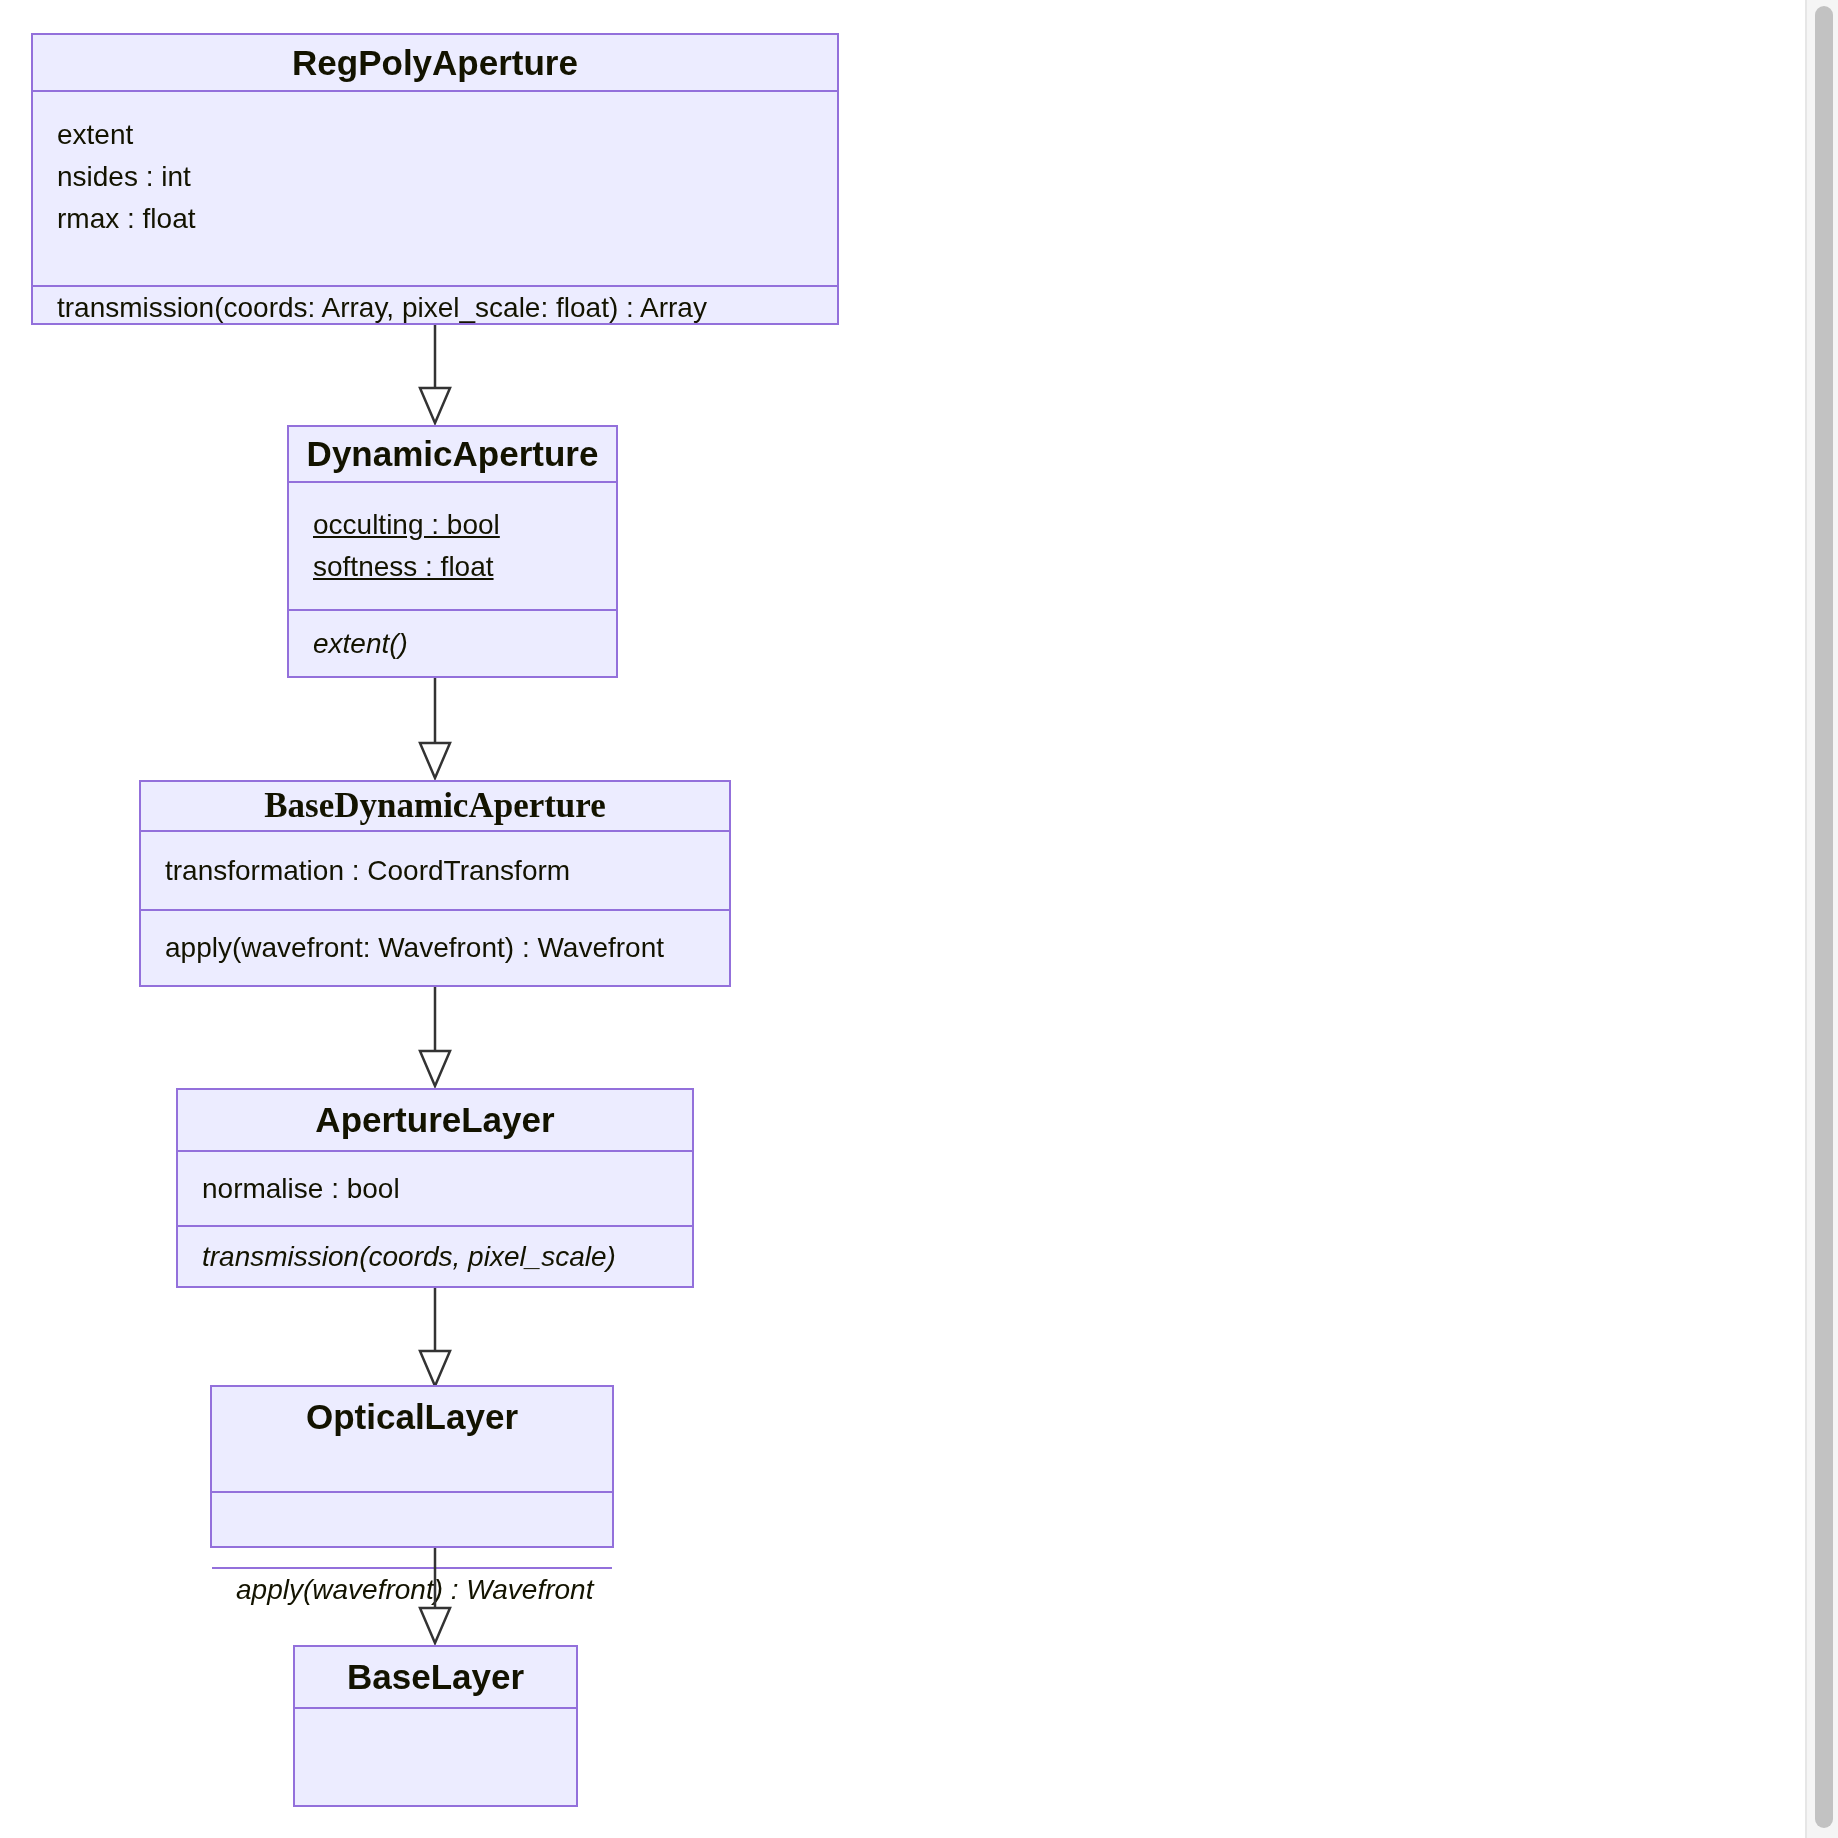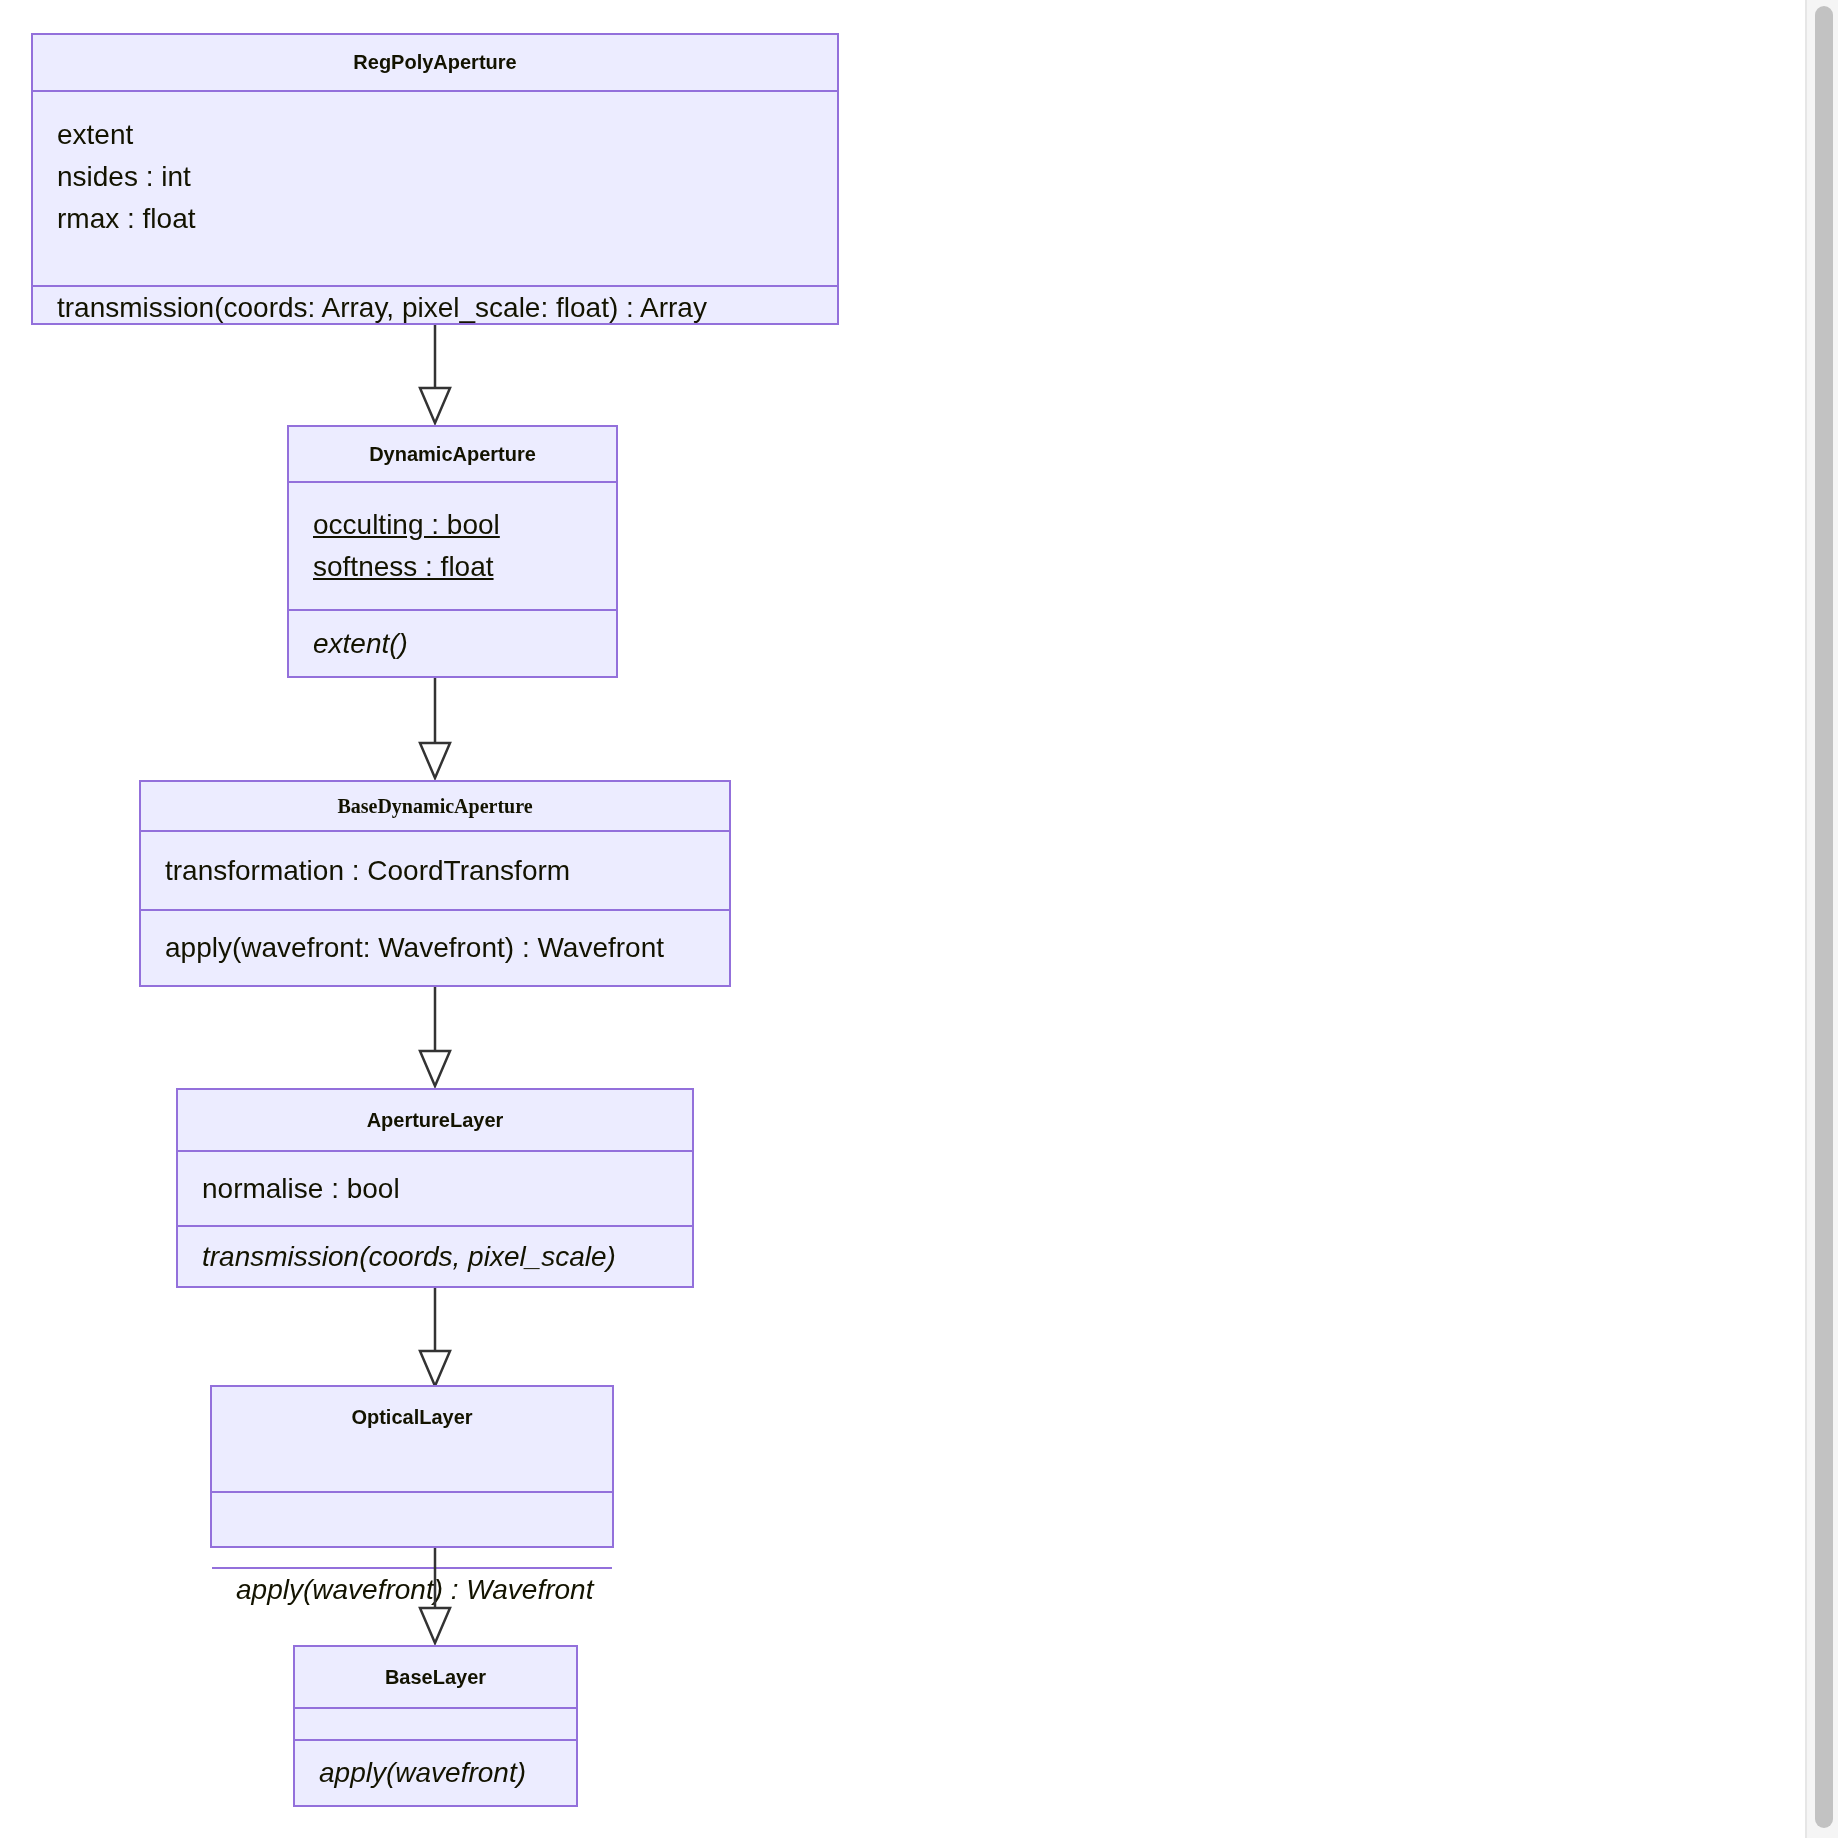--- a/index.html
+++ b/index.html
@@ -15,21 +15,21 @@
 
   .class-box{
     position:absolute;
     background:var(--fill);
     border:2.5px solid var(--border);
     display:flex;
     flex-direction:column;
   }
   .class-title{
     display:flex;align-items:center;justify-content:center;
-    font-weight:bold;font-size:20px;
+    font-weight:bold;font-size:35px;
     flex:0 0 auto;
   }
   .section{
     border-top:2px solid var(--border);
     display:flex;flex-direction:column;justify-content:center;
     flex:0 0 auto;
   }
   .member{
     font-size:28px;line-height:42px;
     padding-left:24px;padding-right:12px;
@@ -162,22 +162,19 @@
   </div>
 
   <svg class="arrow a5" viewBox="0 0 44 97" preserveAspectRatio="none">
     <line x1="22" y1="0" x2="22" y2="60" stroke="#333333" stroke-width="2.5"></line>
     <polygon points="7,60 37,60 22,95" fill="#ffffff" stroke="#333333" stroke-width="2.5"></polygon>
   </svg>
 
   <div class="class-box c6">
     <div class="class-title">BaseLayer</div>
     <div class="section attrs"></div>
-    <div class="section methods">
-      <div class="member italic">apply(wavefront)</div>
-    </div>
   </div>
 
   <div class="scrollbar-track">
     <div class="scrollbar-thumb"></div>
   </div>
 
 </div>
 
 </body></html>

